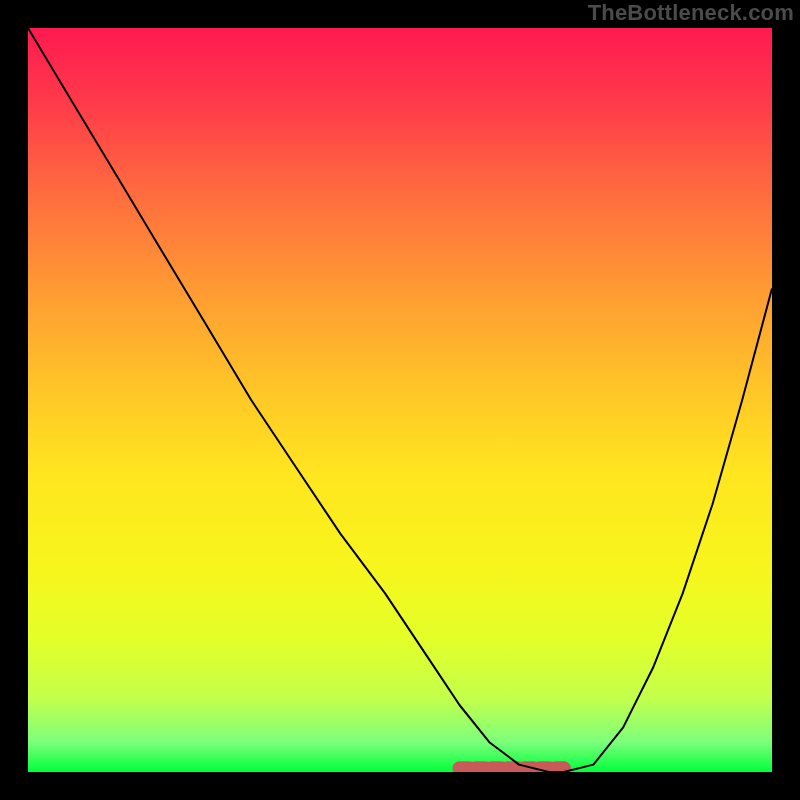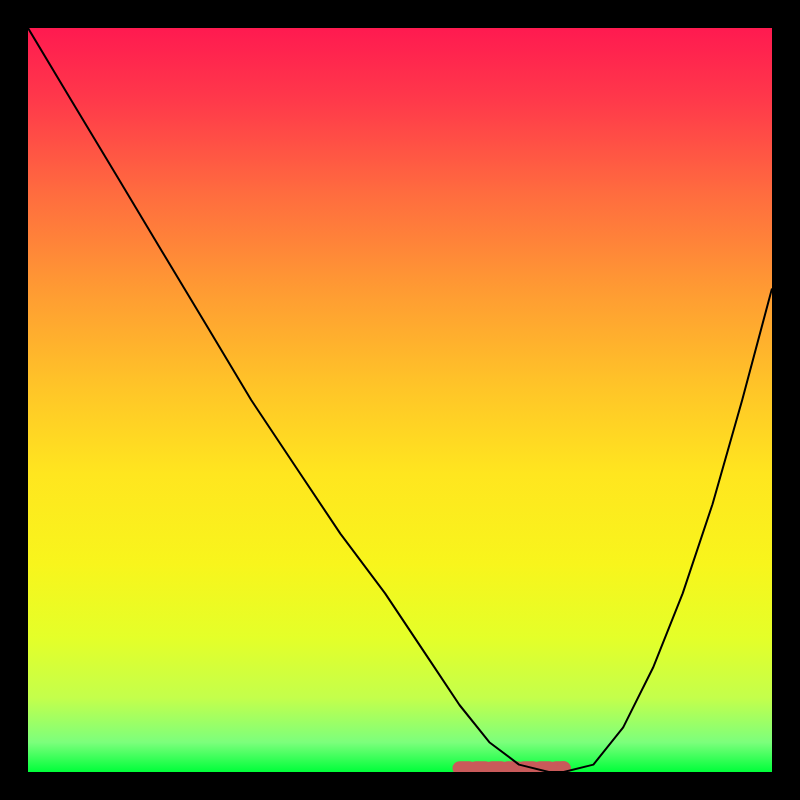--- a/index.html
+++ b/index.html
@@ -70,13 +70,14 @@
 
 <div class="frame">
   <div class="plot-area">
     <div class="gradient-bg"></div>
     <svg class="curve-svg" id="curve-svg" viewBox="0 0 744 744" preserveAspectRatio="none">
         <line x1="431.52" x2="535.68" y1="740.28" y2="740.28" stroke="#c95a5a" stroke-width="14" stroke-linecap="round" stroke-dasharray="10 6"></line>
         <circle cx="535.68" cy="740.28" r="7" fill="#c95a5a"></circle>
         <path d="M0.0 0.0 L44.6 74.4 L89.3 148.8 L133.9 223.2 L178.6 297.6 L223.2 372.0 L267.8 439.0 L312.5 505.9 L357.1 565.4 L401.8 632.4 L431.5 677.0 L461.3 714.2 L491.0 736.6 L520.8 744.0 L535.7 744.0 L565.4 736.6 L595.2 699.4 L625.0 639.8 L654.7 565.4 L684.5 476.2 L714.2 372.0 L744.0 260.4" fill="none" stroke="#000" stroke-width="2" stroke-linejoin="round"></path>
       </svg>
   </div>
+  <div class="watermark">TheBottleneck.com</div>
 </div>
 
 </body></html>

